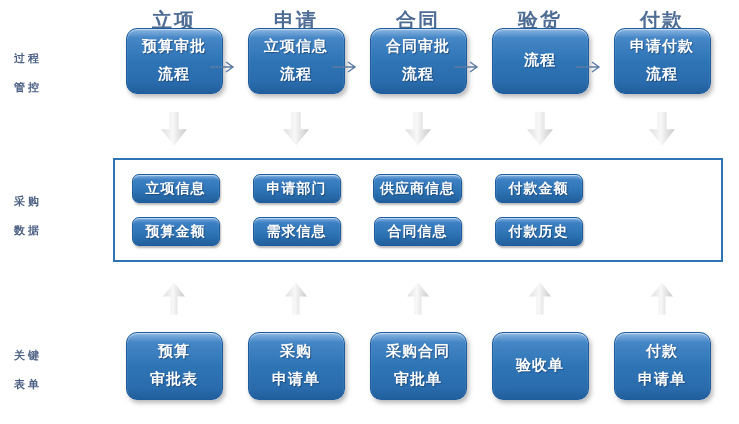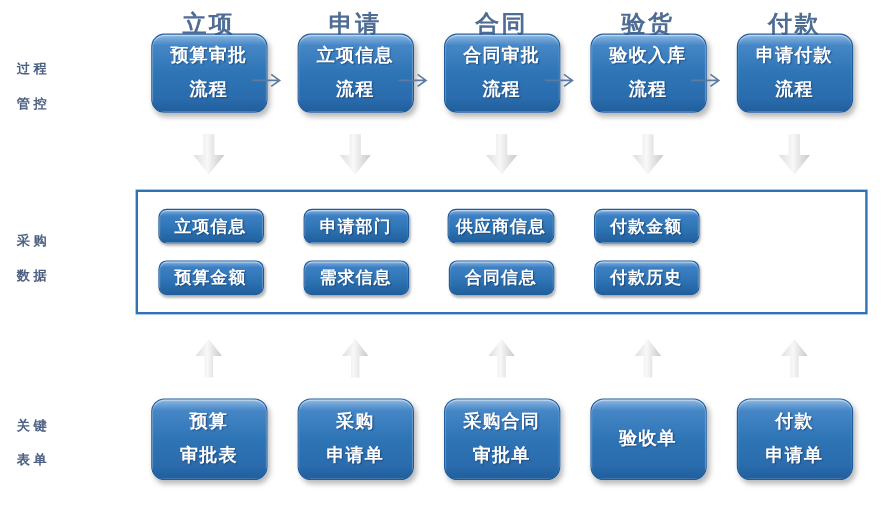--- a/index.html
+++ b/index.html
@@ -126,21 +126,20 @@
       </div>
     </div>
     <div class="cell">
       <div class="bluebox">
         <div>合同审批</div>
         <div>流程</div>
       </div>
     </div>
     <div class="cell">
       <div class="bluebox">
-        <div>验收入库</div>
         <div>流程</div>
       </div>
     </div>
     <div class="cell">
       <div class="bluebox">
         <div>申请付款</div>
         <div>流程</div>
       </div>
     </div>
   </div>

